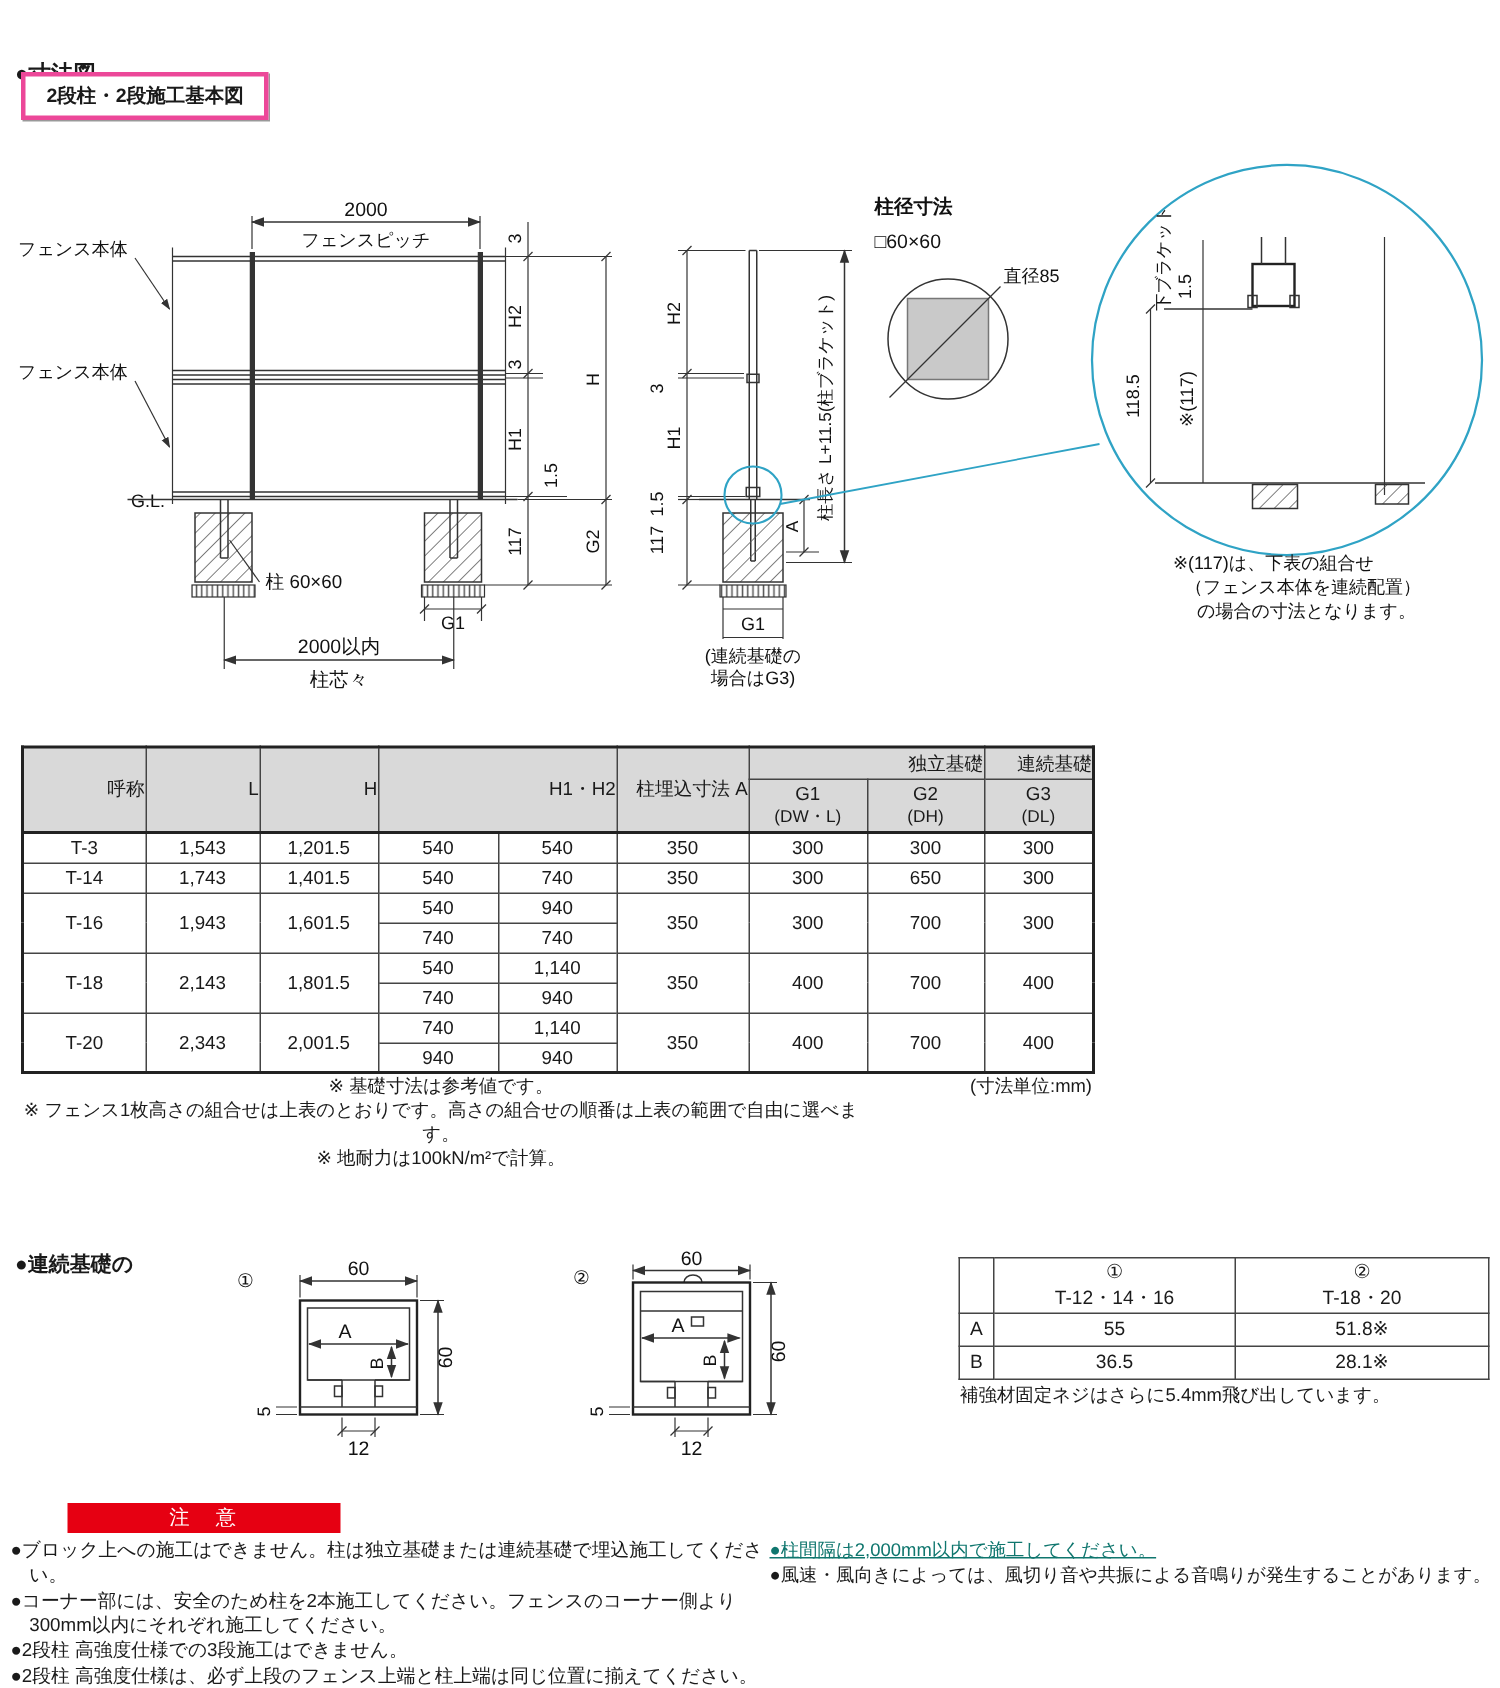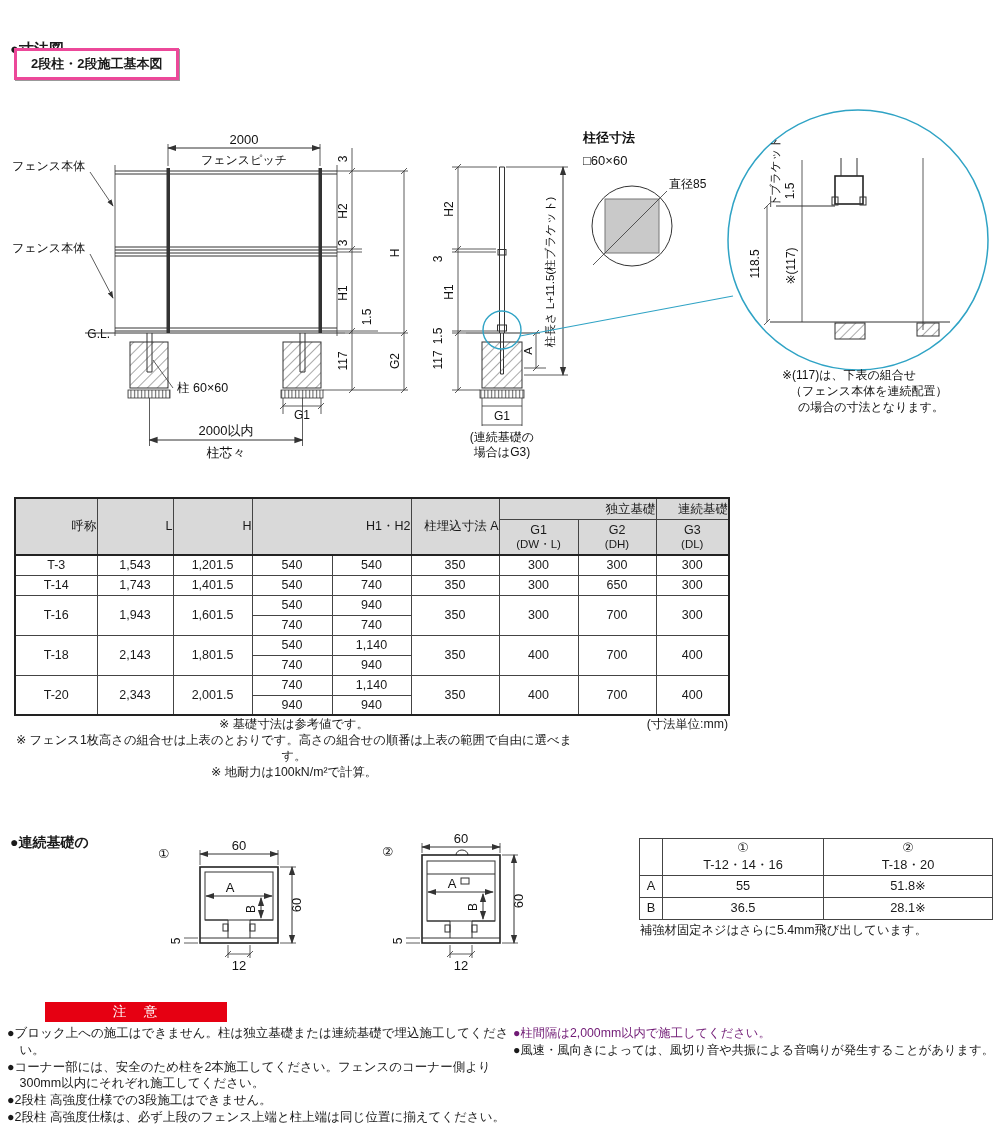--- a/index.html
+++ b/index.html
@@ -55,21 +55,21 @@
   .ab-notes p{margin:0;}
   .ab-notes p+p{padding-left:13px;}
 
   .caution-band{left:14px;top:1002px;width:182px;height:20px;background:#e60012;
     color:#fff;font-size:13.5px;font-weight:normal;text-align:center;line-height:20px;
     letter-spacing:2px;margin-left:31px;}
   .caution-left{left:7px;top:1025px;width:508px;font-size:12.5px;line-height:16.8px;}
   .caution-left p{margin:0;text-indent:-12.5px;padding-left:12.5px;}
   .caution-right{left:513px;top:1025px;width:487px;font-size:12.3px;line-height:16.8px;}
   .caution-right p{margin:0;text-indent:-12.3px;padding-left:12.3px;}
-  .red-text{color:#701a75;}
+  .red-text{color:#0f766e;text-decoration:underline;}
 </style>
 </head>
 <body>
 
 <div class="abs page-title">●寸法図</div>
 <div class="abs box-label">2段柱・2段施工基本図</div>
 
 <svg width="1000" height="400" viewBox="0 100 1000 400" style="top:100px">
   <defs>
     <marker id="arr" viewBox="0 0 10 10" refX="9" refY="5" markerWidth="9" markerHeight="9" orient="auto-start-reverse">

